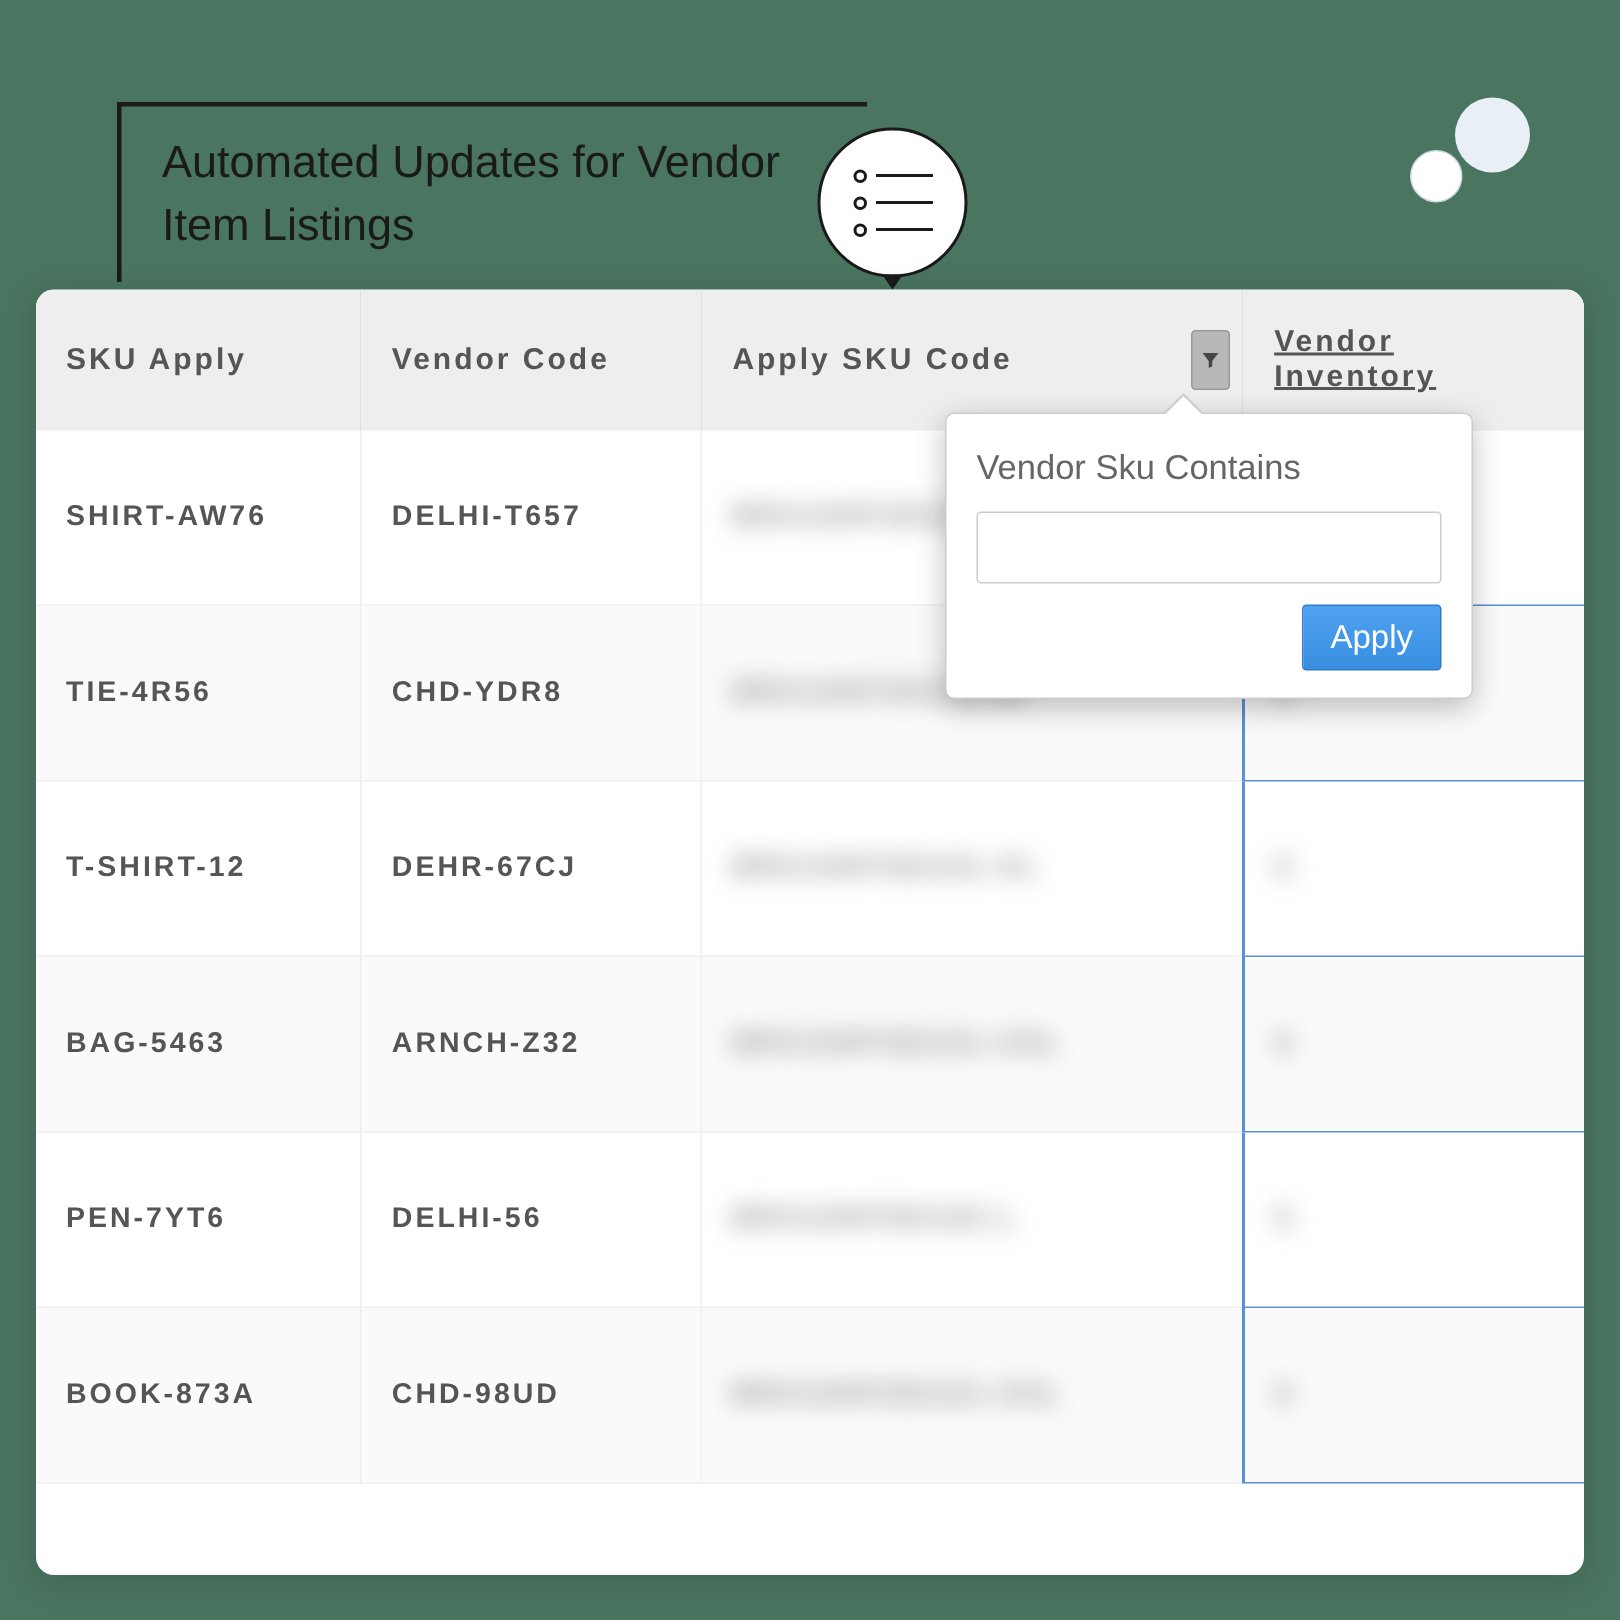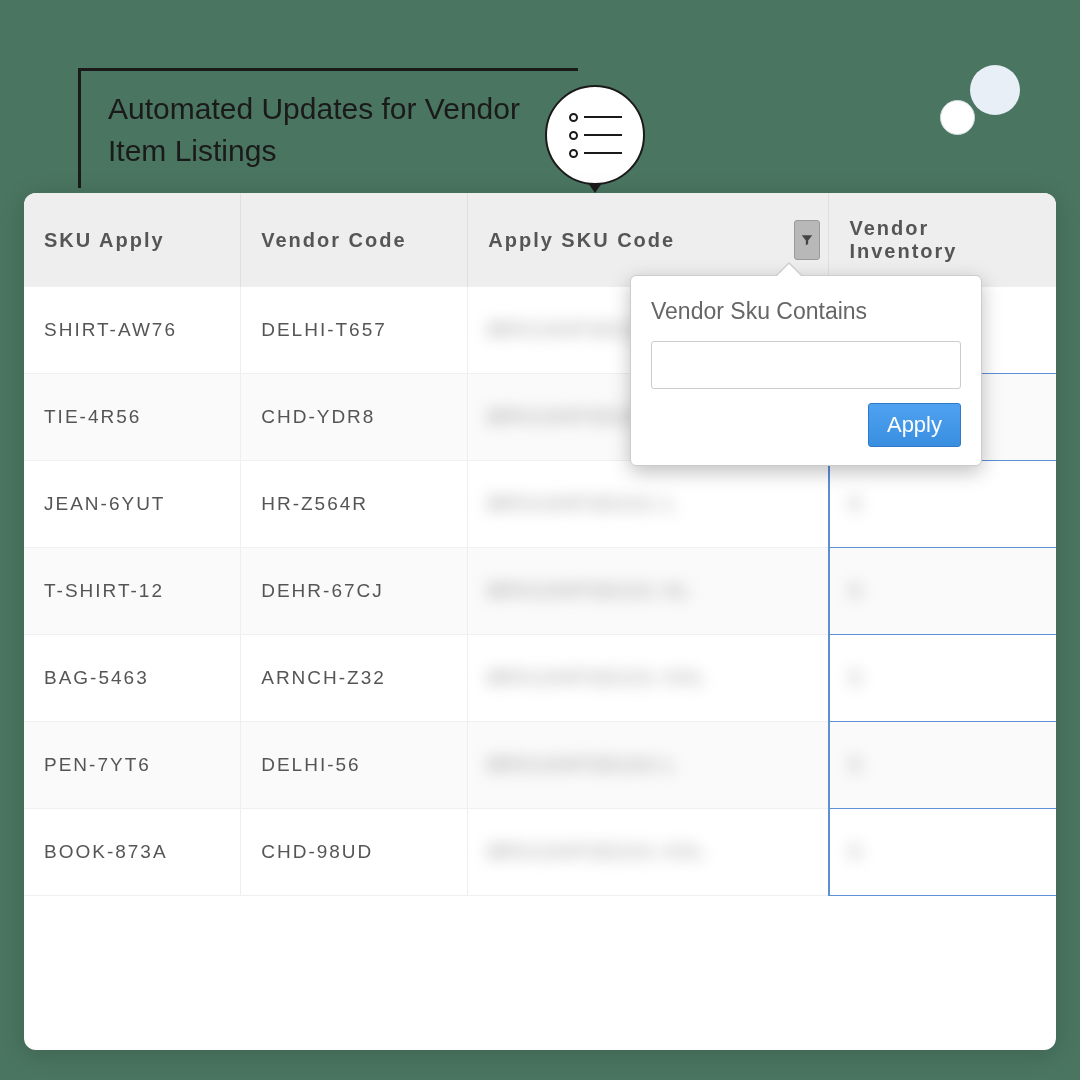--- a/index.html
+++ b/index.html
@@ -115,26 +115,26 @@
   background: #eeeeee;
   color: #555;
   font-weight: 600;
   font-size: 20px;
   letter-spacing: 2px;
   text-align: left;
   padding: 24px 20px;
   border-right: 1px solid #e0e0e0;
   position: relative;
 }
-thead th:last-child { border-right: none; }
+thead th:last-child { border-right: none; text-decoration: underline; }
 tbody td {
-  padding: 32px 20px;
+  padding: 47px 20px;
   color: #555;
   font-size: 19px;
-  font-weight: 400;
+  font-weight: 700;
   letter-spacing: 2px;
   border-right: 1px solid #eee;
   border-bottom: 1px solid #f0f0f0;
   margin-top: 28px;
 }
 tbody tr:nth-child(even) td { background: #fafafa; }
 tbody td:last-child { border-right: none; }
 .col-sku { width: 21%; }
 .col-vendor { width: 22%; }
 .col-vsku { width: 35%; }
@@ -274,26 +274,20 @@
           <td><span class="blur-text">BRX10HFSD101-S</span></td>
           <td class="inv-cell"><span class="blur-text">5</span></td>
         </tr>
         <tr>
           <td>TIE-4R56</td>
           <td>CHD-YDR8</td>
           <td><span class="blur-text">BRX10HFSD101-M</span></td>
           <td class="inv-cell"><span class="blur-text">5</span></td>
         </tr>
         <tr>
-          <td>JEAN-6YUT</td>
-          <td>HR-Z564R</td>
-          <td><span class="blur-text">BRX10HFSD101-L</span></td>
-          <td class="inv-cell"><span class="blur-text">5</span></td>
-        </tr>
-        <tr>
           <td>T-SHIRT-12</td>
           <td>DEHR-67CJ</td>
           <td><span class="blur-text">BRX10HFSD101-XL</span></td>
           <td class="inv-cell"><span class="blur-text">5</span></td>
         </tr>
         <tr>
           <td>BAG-5463</td>
           <td>ARNCH-Z32</td>
           <td><span class="blur-text">BRX10HFSD101-XXL</span></td>
           <td class="inv-cell"><span class="blur-text">5</span></td>

